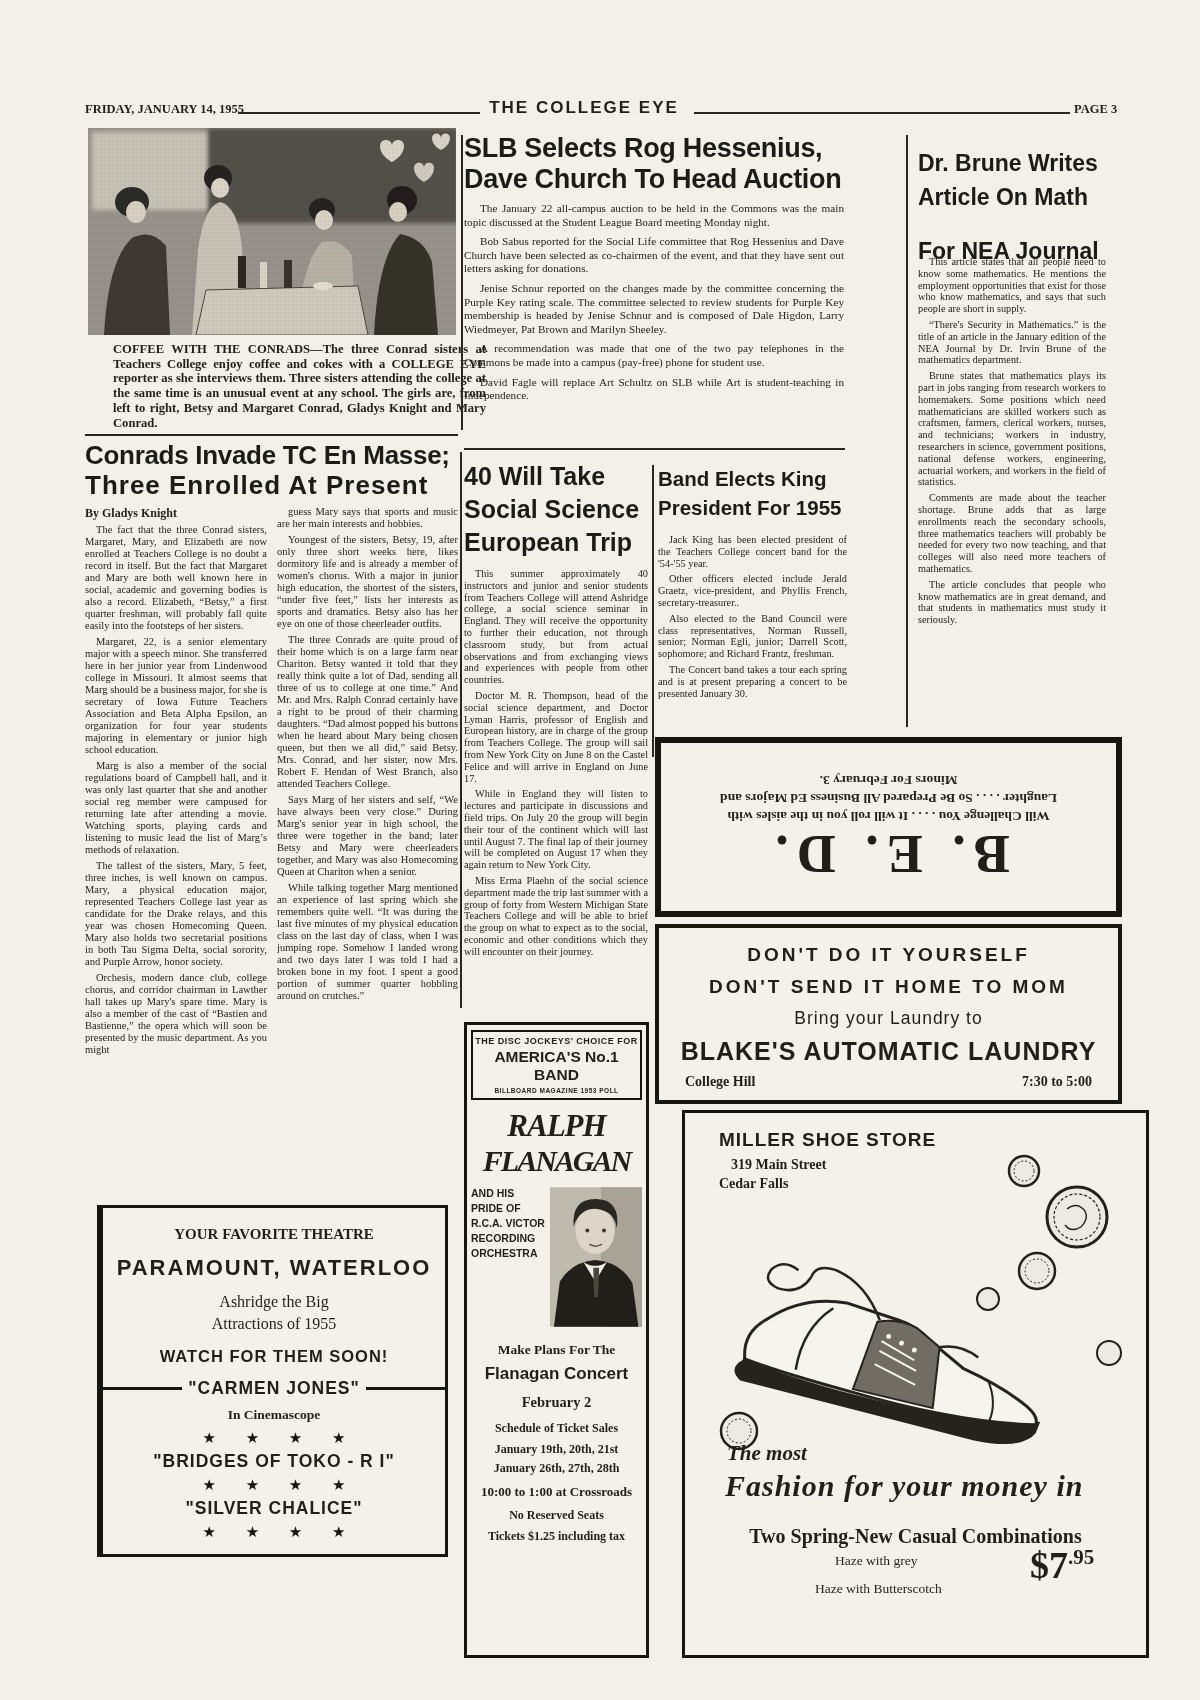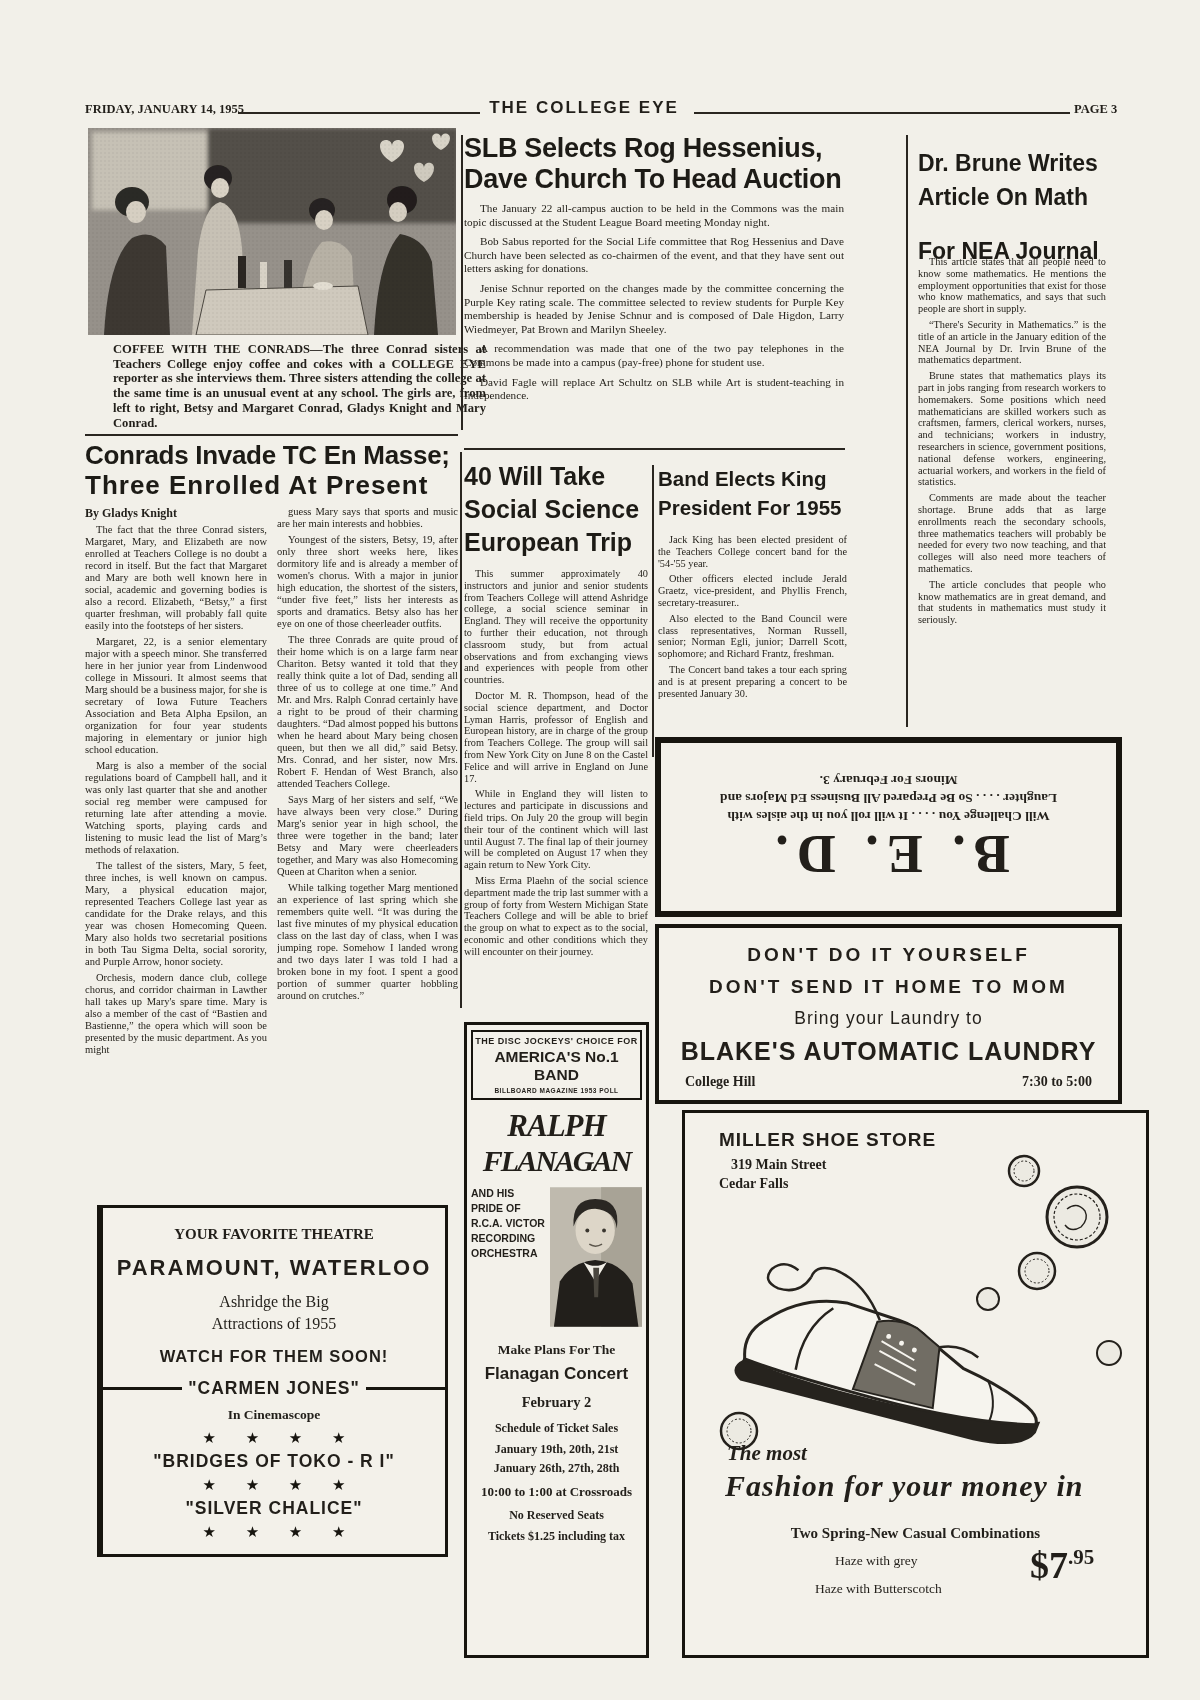--- a/index.html
+++ b/index.html
@@ -203,21 +203,21 @@
       <path d="M252,66 Q266,86 262,106" fill="none" stroke="#26231e" stroke-width="2"></path>
       <path d="M134,30 Q112,-4 80,-10 Q60,-12 58,2" fill="none" stroke="#26231e" stroke-width="2.5"></path>
       <path d="M58,2 Q50,22 28,20 Q10,16 18,2 Q28,-10 44,-2" fill="none" stroke="#26231e" stroke-width="2.5"></path>
     </g>
   </svg>
   <div class="sans b ink" style="position:absolute;left:34px;top:16px;font-size:19px;letter-spacing:1px;">MILLER SHOE STORE</div>
   <div class="serif b ink" style="position:absolute;left:46px;top:44px;font-size:14px;">319 Main Street</div>
   <div class="serif b ink" style="position:absolute;left:34px;top:63px;font-size:14px;">Cedar Falls</div>
   <div class="serif b ink" style="position:absolute;left:42px;top:328px;font-size:21px;font-style:italic;">The most</div>
   <div class="serif b ink" style="position:absolute;left:40px;top:356px;width:400px;font-size:30px;font-style:italic;letter-spacing:1px;">Fashion for your money in</div>
-  <div class="serif b ink ctr" style="position:absolute;left:0;top:412px;width:100%;font-size:15px;">Two Spring-New Casual Combinations</div>
+  <div class="serif b ink ctr" style="position:absolute;left:0;top:412px;width:100%;font-size:20px;">Two Spring-New Casual Combinations</div>
   <div class="serif ink" style="position:absolute;left:150px;top:440px;font-size:13.5px;">Haze with grey</div>
   <div class="serif ink" style="position:absolute;left:130px;top:468px;font-size:13.5px;">Haze with Butterscotch</div>
   <div style="position:absolute;left:345px;top:430px;">
     <span class="serif b ink" style="font-size:38px;">$7</span><span class="serif b ink" style="font-size:21px;vertical-align:14px;">.95</span>
   </div>
 </div>
 
 <div class="adbox" style="left:464px;top:1022px;width:185px;height:636px;border-width:3px;">
   <div style="margin:5px 4px 0 4px;border:2px solid #17150f;padding:4px 2px;text-align:center;">
     <div class="sans b ink" style="font-size:9px;letter-spacing:0.5px;">THE DISC JOCKEYS' CHOICE FOR</div>

